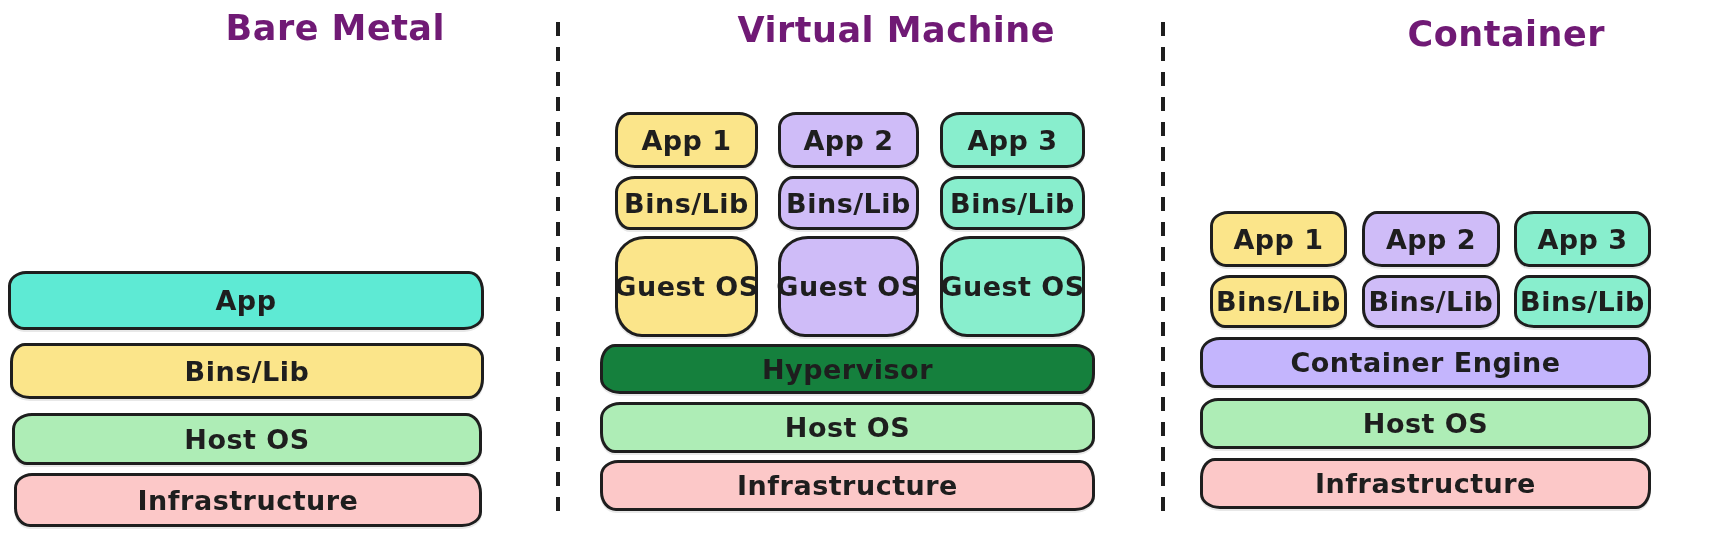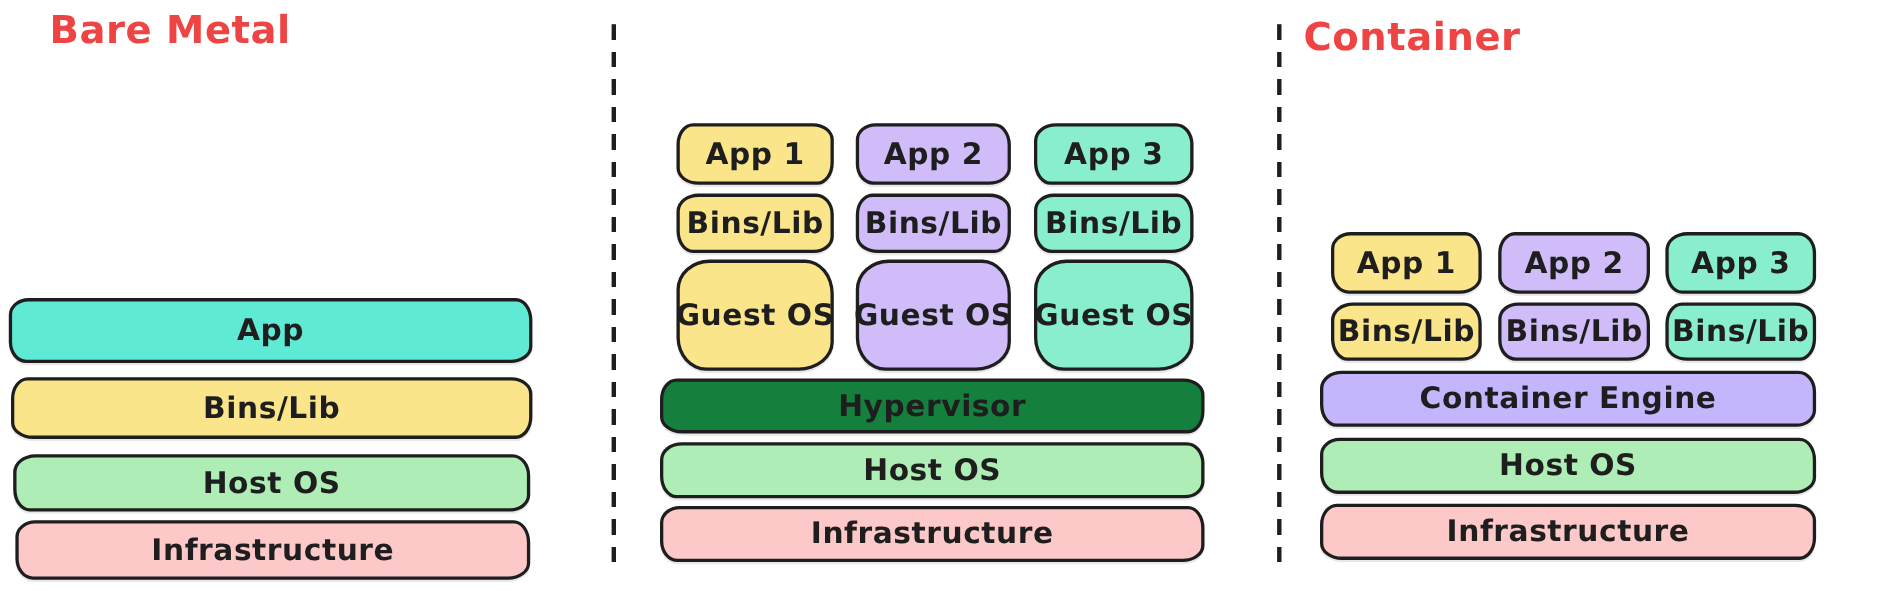--- a/index.html
+++ b/index.html
@@ -3,22 +3,22 @@
 <meta charset="utf-8">
 <style>
   html,body{margin:0;padding:0}
   body{
     width:1711px;height:537px;position:relative;overflow:hidden;
     background:#ffffff;color:#1e1e1e;
     font-family:"DejaVu Sans","Liberation Sans",sans-serif;
   }
   #canvas{position:absolute;inset:0}
   .title{
-    position:absolute;text-align:left;
-    font-size:35px;font-weight:700;letter-spacing:.5px;color:#ef4444;
+    position:absolute;text-align:right;
+    font-size:35px;font-weight:700;letter-spacing:.5px;color:#701a75;
   }
   .box{
     position:absolute;display:flex;align-items:center;justify-content:center;
     border:3px solid #1e1e1e;box-sizing:border-box;
     font-size:27px;font-weight:700;letter-spacing:.5px;color:#1e1e1e;
     box-shadow:0 2px 0 rgba(30,30,30,.10);
     white-space:nowrap;
   }
   
   .rA{border-radius:18px 15px 20px 16px / 15px 20px 15px 19px}
@@ -40,20 +40,21 @@
   <div class="box rA" style="left: 8px; top: 271px; width: 476px; height: 59px; background-color: #5eead4;">App</div>
 
   <div class="box rB" style="left: 10px; top: 343px; width: 474px; height: 56px; background-color: rgb(251, 229, 138);">Bins/Lib</div>
 
   <div class="box rC" style="left: 12px; top: 413px; width: 470px; height: 52px; background-color: rgb(174, 237, 182);">Host OS</div>
 
   <div class="box rA" style="left: 14px; top: 473px; width: 468px; height: 54px; background-color: rgb(252, 200, 200);">Infrastructure</div>
 
   <div class="divider" style="left:556px"></div>
 
+  <div class="title" style="left:635px;top:10px;width:420px">Virtual Machine</div>
 
   <div class="box rB" style="left: 615px; top: 112px; width: 143px; height: 56px; background-color: rgb(251, 229, 138);">App 1</div>
   <div class="box rC" style="left: 615px; top: 176px; width: 143px; height: 54px; background-color: rgb(251, 229, 138);">Bins/Lib</div>
   <div class="box guest" style="left: 615px; top: 236px; width: 143px; height: 101px; background-color: rgb(251, 229, 138);">Guest OS</div>
 
   <div class="box rA" style="left: 778px; top: 112px; width: 141px; height: 56px; background-color: rgb(207, 188, 248);">App 2</div>
   <div class="box rB" style="left: 778px; top: 176px; width: 141px; height: 54px; background-color: rgb(207, 188, 248);">Bins/Lib</div>
   <div class="box guest" style="left: 778px; top: 236px; width: 141px; height: 101px; background-color: rgb(207, 188, 248);">Guest OS</div>
 
   <div class="box rC" style="left: 940px; top: 112px; width: 145px; height: 56px; background-color: rgb(136, 238, 205);">App 3</div>

